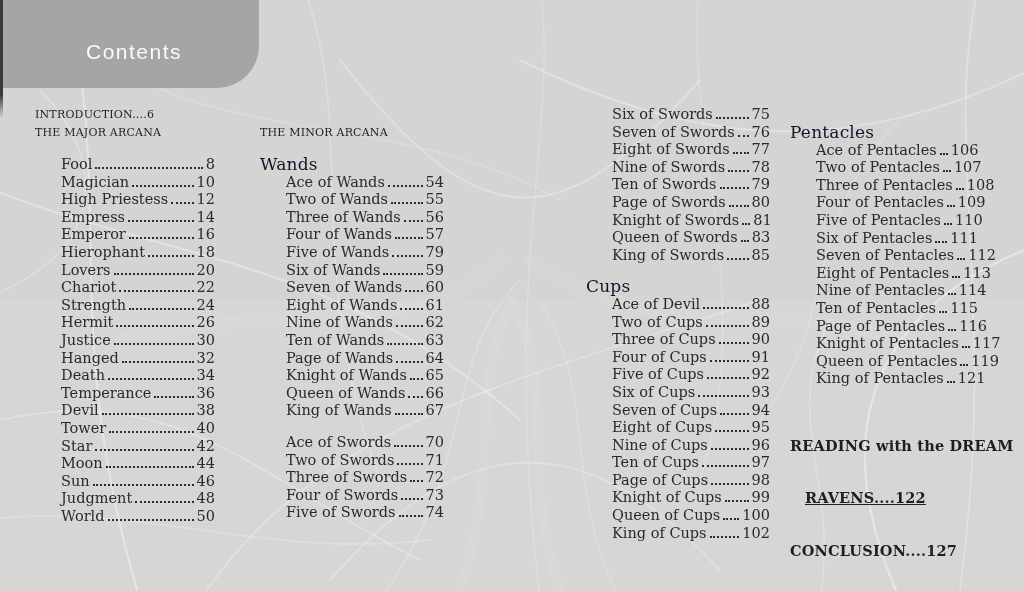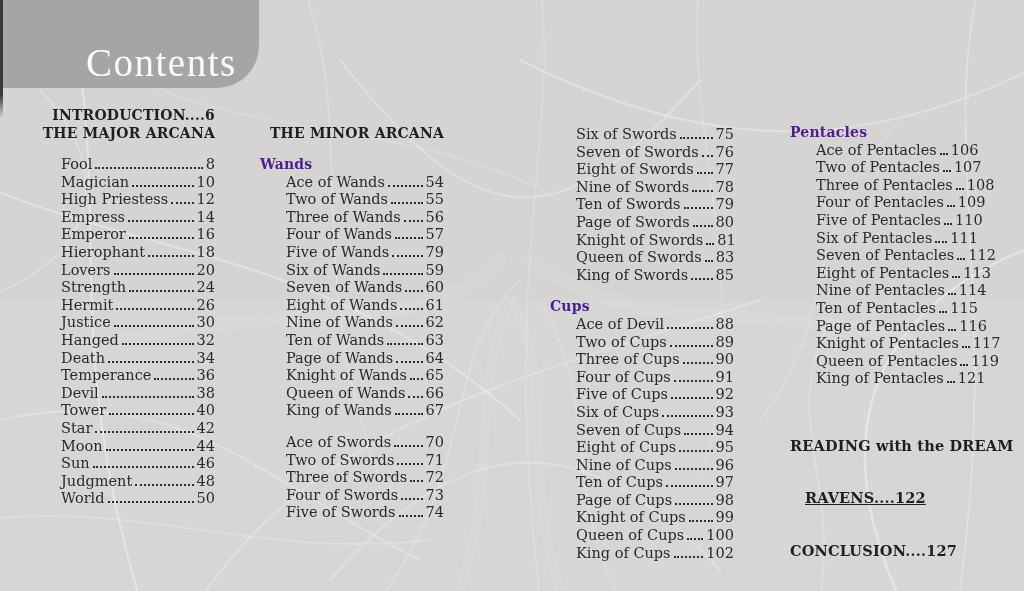--- a/index.html
+++ b/index.html
@@ -9,31 +9,31 @@
     font-family:"DejaVu Serif","Liberation Serif",serif;
   }
   .texture{position:absolute;left:0;top:0;width:1024px;height:591px;filter:blur(.7px);}
   .left-edge{position:absolute;left:0;top:0;width:3px;height:118px;
     background:linear-gradient(to bottom,#3a3a3a 80%,rgba(58,58,58,0));z-index:3;}
   .contents-box{
     position:absolute;left:0;top:0;width:259px;height:88px;
     background:#a6a5a3;border-radius:0 0 42px 0;z-index:2;
   }
   .contents-title{
-    padding:40px 0 0 86px;color:#fbfbfb;font-size:39px;letter-spacing:1.5px;
-    font-family:Liberation Serif, serif;
+    padding:40px 0 0 86px;color:#fbfbfb;font-size:21px;letter-spacing:1.5px;
+    font-family:Liberation Sans, sans-serif;
   }
   .col{position:absolute;z-index:2;color:#2a2a2a;}
   .col1{left:35px;top:106px;width:180px;}
   .col2{left:260px;top:124px;width:184px;}
-  .col3{left:550px;top:106px;width:184px;margin-top:20px;}
+  .col3{left:586px;top:106px;width:184px;}
   .col4{left:790px;top:124px;width:188px;}
   .row{white-space:nowrap;}
-  .heading{font-weight:bold;font-size:14px;line-height:18px;color:#1f1f1f;letter-spacing:.2px;text-align:right;}
-  .section{font-weight:bold;font-size:14px;line-height:17.6px;color:#4c1d95;letter-spacing:.2px;}
+  .heading{font-weight:normal;font-size:11px;line-height:18px;color:#1f1f1f;letter-spacing:.2px;}
+  .section{font-weight:normal;font-size:17px;line-height:17.6px;color:#0f172a;letter-spacing:.2px;}
   .entry{display:flex;align-items:baseline;padding-left:26px;font-size:14.5px;line-height:17.6px;}
   .entry .label{white-space:nowrap;}
   .entry .leader{flex:1;min-width:8px;border-bottom:2px dotted #2c2c2c;margin:0 3px;}
   .entry .num{white-space:nowrap;text-align:right;}
   .gap{height:14px;}
   .footer{font-weight:bold;font-size:14.5px;line-height:16.5px;color:#1f1f1f;letter-spacing:.2px;margin-top:36px;}
   .footer.indent{padding-left:15px;text-decoration:underline;}
 </style>
 </head>
 <body>
@@ -118,20 +118,25 @@
         <span class="leader"></span>
         <span class="num">18</span>
       </div>
 
       <div class="row entry">
         <span class="label">Lovers</span>
         <span class="leader"></span>
         <span class="num">20</span>
       </div>
 
+      <div class="row entry">
+        <span class="label">Chariot</span>
+        <span class="leader"></span>
+        <span class="num">22</span>
+      </div>
 
       <div class="row entry">
         <span class="label">Strength</span>
         <span class="leader"></span>
         <span class="num">24</span>
       </div>
 
       <div class="row entry">
         <span class="label">Hermit</span>
         <span class="leader"></span>

